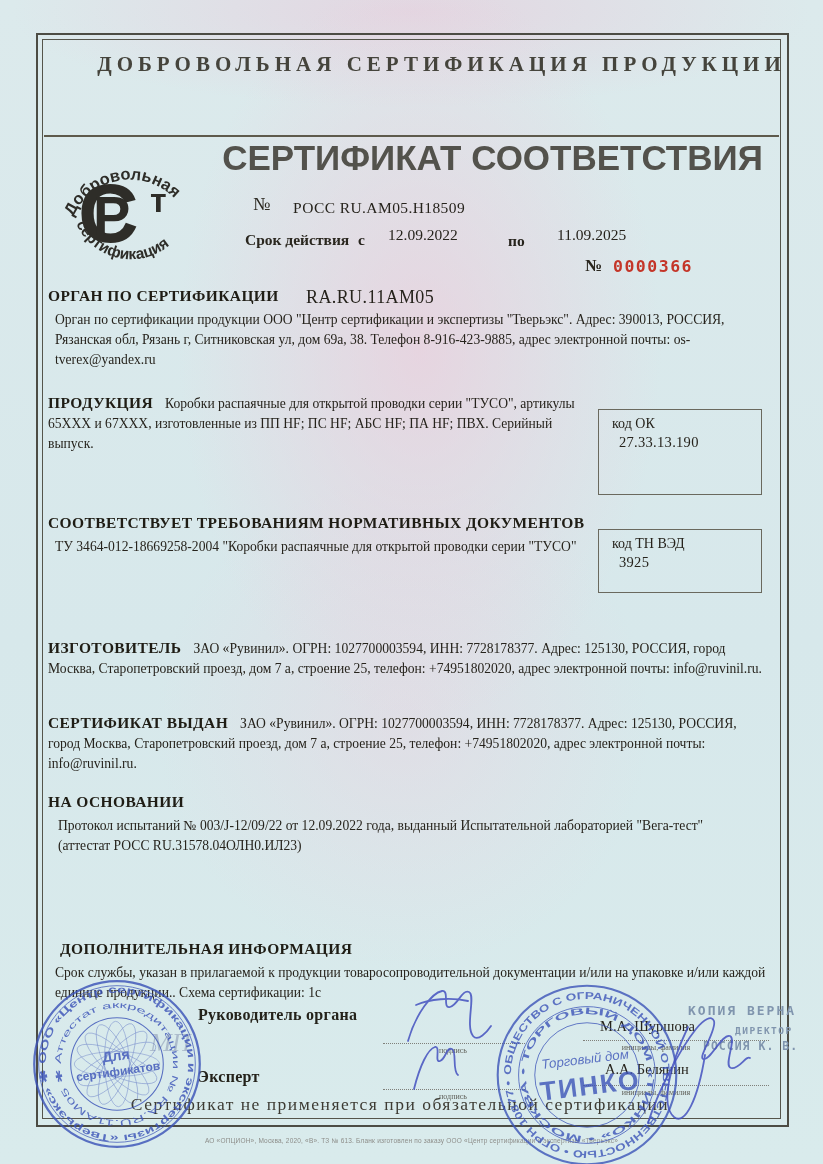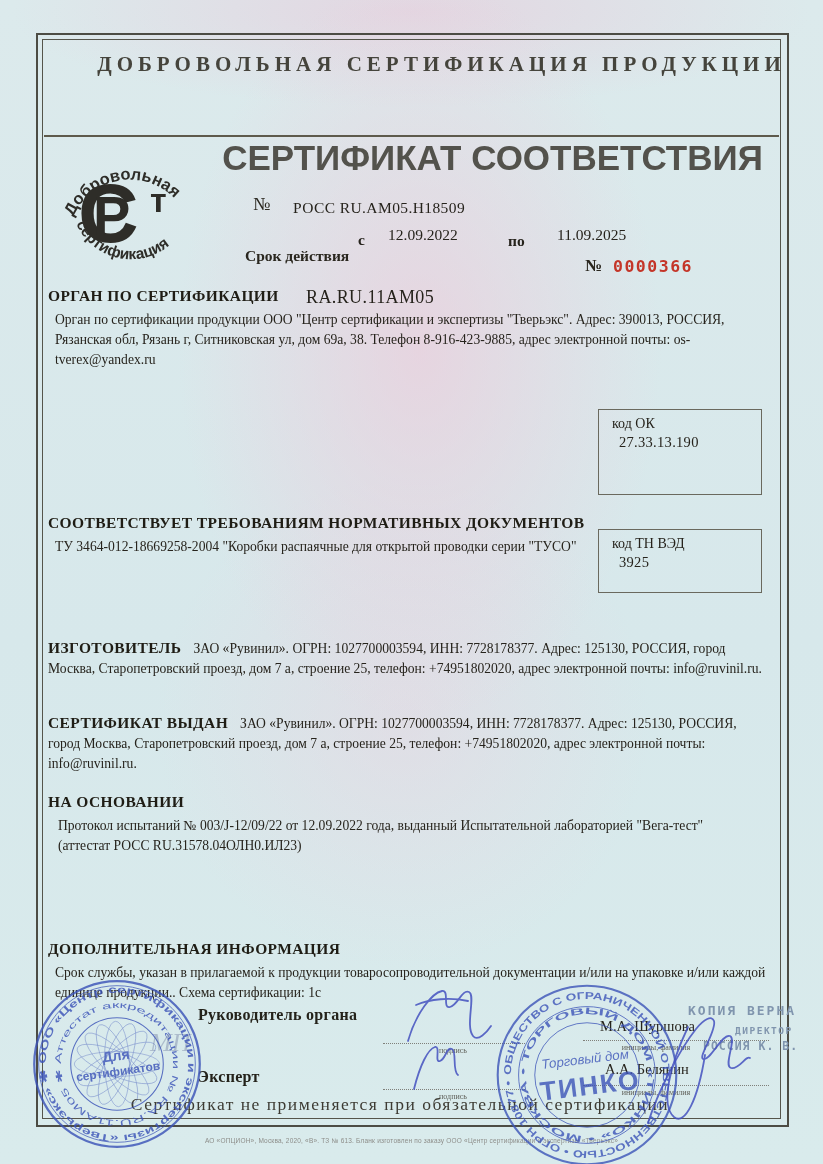--- a/index.html
+++ b/index.html
@@ -16,21 +16,21 @@
   .frame-outer{left:36px;top:33px;width:749px;height:1090px;border:2px solid #4c4c44;}
   .frame-inner{left:42px;top:39px;width:737px;height:1078px;border:1px solid #55554b;}
   .band-title{left:44px;top:52px;width:795px;text-align:center;
     font-size:21px;font-weight:bold;letter-spacing:5px;color:#45443c;}
   .band-sep{left:44px;top:135px;width:735px;height:2px;background:#5e5a4c;}
   .doc-title{left:205px;top:138px;width:575px;text-align:center;
     font-family:"Liberation Sans",sans-serif;font-weight:bold;font-size:35px;
     letter-spacing:0px;color:#53524c;}
   .num-row{left:253px;top:194px;font-size:18px;color:#2a271f;}
   .num-val{left:293px;top:199px;font-size:15.5px;letter-spacing:.4px;color:#26231c;}
-  .valid-lbl{left:245px;top:231px;font-size:15.5px;font-weight:bold;color:#2a271f;margin-top:16px;}
+  .valid-lbl{left:245px;top:231px;font-size:15.5px;font-weight:bold;color:#2a271f;}
   .valid-c{left:358px;top:231px;font-size:15.5px;font-weight:bold;}
   .valid-from{left:388px;top:226px;font-size:15.5px;}
   .valid-po{left:508px;top:232px;font-size:15.5px;font-weight:bold;}
   .valid-to{left:557px;top:226px;font-size:15.5px;}
   .blank-no-lbl{left:585px;top:256px;font-size:17px;font-weight:bold;color:#2a271f;}
   .blank-no{left:613px;top:257px;font-family:"DejaVu Sans Mono",monospace;
     font-size:16.5px;font-weight:bold;letter-spacing:1.5px;color:#c43528;}
   .sec-h{font-size:15.5px;font-weight:bold;letter-spacing:.4px;color:#1f1d15;}
   .sec-code{font-size:18px;letter-spacing:.4px;}
   .body-txt{font-size:13.6px;line-height:20px;color:#26231c;}
@@ -91,20 +91,23 @@
   <span class="abs valid-po">по</span>
   <span class="abs valid-to">11.09.2025</span>
 
   <span class="abs blank-no-lbl">№</span>
   <span class="abs blank-no">0000366</span>
 
   <span class="abs sec-h" style="left:48px;top:287px">ОРГАН ПО СЕРТИФИКАЦИИ</span>
   <span class="abs sec-code" style="left:306px;top:287px">RA.RU.11AM05</span>
   <div class="abs body-txt" style="left:55px;top:310px;width:690px">Орган по сертификации продукции ООО "Центр сертификации и экспертизы "Тверьэкс". Адрес: 390013, РОССИЯ, Рязанская обл, Рязань г, Ситниковская ул, дом 69а, 38. Телефон 8-916-423-9885, адрес электронной почты: os-tverex@yandex.ru</div>
 
+  <p class="sec" style="left:48px;top:393px;width:548px">
+    <span class="h">ПРОДУКЦИЯ</span><span>Коробки распаячные для открытой проводки серии "ТУСО", артикулы 65ХХХ и 67ХХХ, изготовленные из ПП HF; ПС HF; АБС HF; ПА HF; ПВХ. Серийный выпуск.</span>
+  </p>
   <div class="abs code-box" style="left:598px;top:409px;width:162px;height:84px">
     <div class="cl">код ОК</div>
     <div class="cv">27.33.13.190</div>
   </div>
 
   <span class="abs sec-h" style="left:48px;top:514px">СООТВЕТСТВУЕТ ТРЕБОВАНИЯМ НОРМАТИВНЫХ ДОКУМЕНТОВ</span>
   <div class="abs body-txt" style="left:55px;top:537px;width:540px">ТУ 3464-012-18669258-2004 "Коробки распаячные для открытой проводки серии "ТУСО"</div>
   <div class="abs code-box" style="left:598px;top:529px;width:162px;height:62px">
     <div class="cl">код ТН ВЭД</div>
     <div class="cv">3925</div>
@@ -114,21 +117,21 @@
     <span class="h">ИЗГОТОВИТЕЛЬ</span><span>ЗАО «Рувинил». ОГРН: 1027700003594, ИНН: 7728178377. Адрес: 125130, РОССИЯ, город Москва, Старопетровский проезд, дом 7 а, строение 25, телефон: +74951802020, адрес электронной почты: info@ruvinil.ru.</span>
   </p>
 
   <p class="sec" style="left:48px;top:713px;width:722px">
     <span class="h">СЕРТИФИКАТ ВЫДАН</span><span>ЗАО «Рувинил». ОГРН: 1027700003594, ИНН: 7728178377. Адрес: 125130, РОССИЯ, город Москва, Старопетровский проезд, дом 7 а, строение 25, телефон: +74951802020, адрес электронной почты: info@ruvinil.ru.</span>
   </p>
 
   <span class="abs sec-h" style="left:48px;top:793px">НА ОСНОВАНИИ</span>
   <div class="abs body-txt" style="left:58px;top:816px;width:700px">Протокол испытаний № 003/J-12/09/22 от 12.09.2022 года, выданный Испытательной лабораторией "Вега-тест" (аттестат РОСС RU.31578.04ОЛН0.ИЛ23)</div>
 
-  <span class="abs sec-h" style="left:48px;top:940px">ДОПОЛНИТЕЛЬНАЯ ИНФОРМАЦИЯ</span>
+  <span class="abs sec-h" style="left:60px;top:940px">ДОПОЛНИТЕЛЬНАЯ ИНФОРМАЦИЯ</span>
   <div class="abs body-txt" style="left:55px;top:963px;width:718px">Срок службы, указан в прилагаемой к продукции товаросопроводительной документации и/или на упаковке и/или каждой единице продукции.. Схема сертификации: 1с</div>
 
   <span class="abs sig-role" style="left:198px;top:1006px">Руководитель органа</span>
   <div class="abs dotline" style="left:383px;top:1042px;width:142px"></div>
   <div class="abs cap" style="left:413px;top:1046px;width:80px">подпись</div>
   <span class="abs sig-name" style="left:600px;top:1018px">М.А. Шуршова</span>
   <div class="abs dotline" style="left:583px;top:1039px;width:186px"></div>
   <div class="abs cap" style="left:596px;top:1043px;width:120px">инициалы, фамилия</div>
 
   <span class="abs sig-role" style="left:198px;top:1068px">Эксперт</span>

